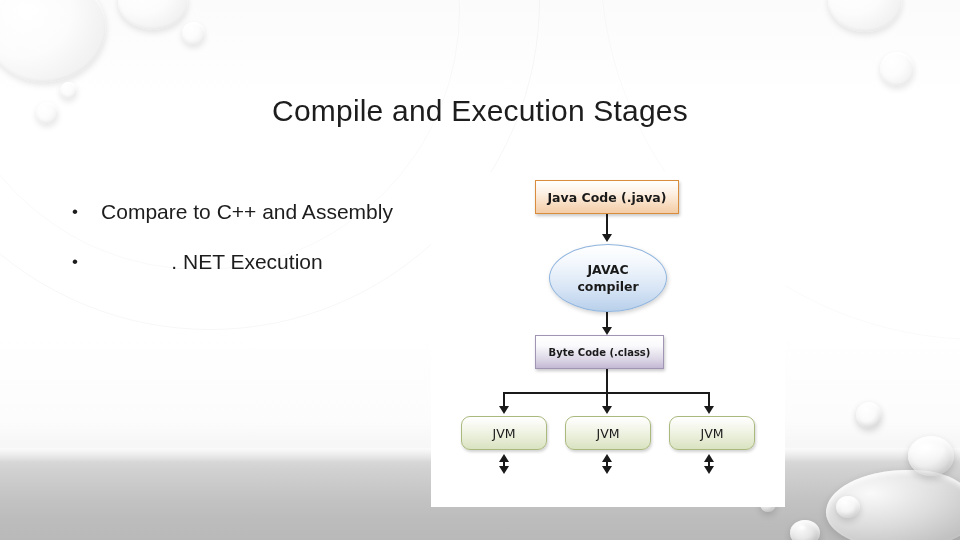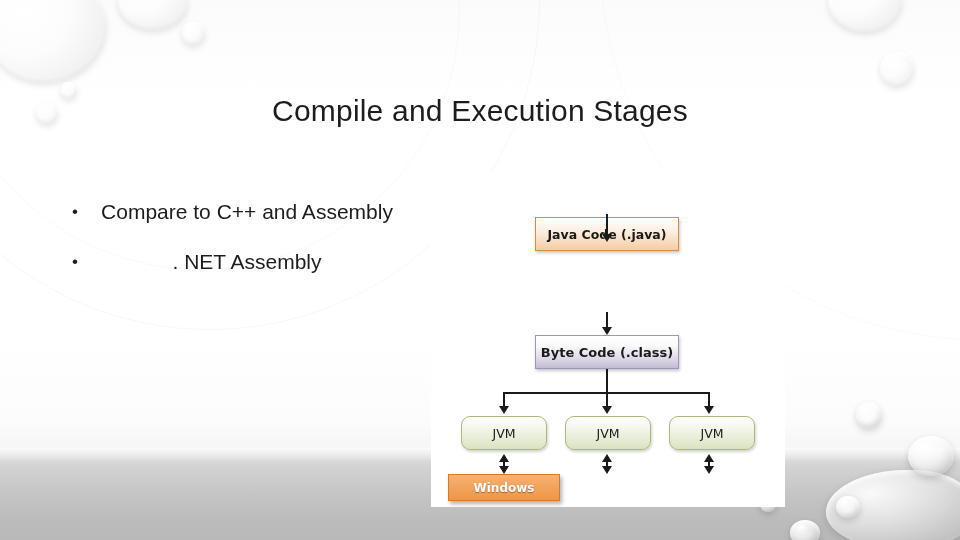--- a/index.html
+++ b/index.html
@@ -104,36 +104,35 @@
   .node { position:absolute; display:flex; align-items:center; justify-content:center;
           text-align:center; font-family:"DejaVu Sans", sans-serif; color:#1a1a1a; }
 
   
   .box-java {
     left:104px; top:8px; width:144px; height:34px;
     font-size:12.5px; font-weight:700;
     background: linear-gradient(180deg, #ffffff 0%, #fdf0e3 38%, #f7d9bb 78%, #f3cda6 100%);
     border:1px solid #d98c3c;
     box-shadow: 1px 2px 3px rgba(0,0,0,0.22);
-    margin-top: 37px;
   }
   
   .ell-javac {
     left:118px; top:72px; width:118px; height:68px;
     border-radius:50%;
     flex-direction:column; line-height:17px;
     font-size:12.5px; font-weight:700;
     background: linear-gradient(180deg, #ffffff 0%, #f4f8fd 26%, #dbe7f6 62%, #c3d7ef 88%, #b9d0ea 100%);
     border:1px solid #8fb4dd;
     box-shadow: 1px 2px 4px rgba(0,0,0,0.18);
   }
   
   .box-byte {
-    left:104px; top:163px; width:144px; height:34px;
-    font-size:13px; font-weight:700;
+    left:104px; top:163px; width:129px; height:34px;
+    font-size:10px; font-weight:700;
     background: linear-gradient(180deg, #ffffff 0%, #fafafc 30%, #ddd7e6 72%, #c4b9d4 100%);
     border:1px solid #a095b4;
     box-shadow: 1px 2px 3px rgba(0,0,0,0.22);
   }
   
   .box-jvm {
     top:244px; width:86px; height:34px;
     font-size:12.5px; font-weight:400;
     border-radius:9px;
     background: linear-gradient(180deg, #ffffff 0%, #f6f8ef 28%, #e6ecd4 70%, #d9e2c1 100%);
@@ -194,31 +193,35 @@
 
   <div id="title">Compile and Execution Stages</div>
 
   <div id="bullets">
     <div class="bullet">
       <span class="mark">•</span>
       <span class="btxt">Compare to C++ and Assembly</span>
     </div>
     <div class="bullet">
       <span class="mark">•</span>
-      <span class="btxt">. NET Assembly</span>
+      <span class="btxt">. NET Execution</span>
     </div>
   </div>
 
   <div id="diagram">
 
     <div class="node box-java">Java Code (.java)</div>
 
     <div class="conn vline" style="left:175px; top:42px; height:22px;"></div>
     <div class="arrowdn" style="left:171px; top:62px;"></div>
 
+    <div class="node ell-javac">
+      <span>JAVAC</span>
+      <span>compiler</span>
+    </div>
 
     <div class="conn vline" style="left:175px; top:140px; height:17px;"></div>
     <div class="arrowdn" style="left:171px; top:155px;"></div>
 
     <div class="node box-byte">Byte Code (.class)</div>
 
     <div class="conn vline" style="left:175px; top:197px; height:24px;"></div>
     <div class="conn hline" style="left:72px;  top:220px; width:207px;"></div>
     <div class="conn vline" style="left:72px;  top:220px; height:16px;"></div>
     <div class="conn vline" style="left:175px; top:220px; height:16px;"></div>
@@ -236,16 +239,15 @@
     <div class="arrowdn" style="left:68px;  top:294px;"></div>
 
     <div class="arrowup" style="left:171px; top:282px;"></div>
     <div class="conn vline" style="left:175px; top:288px; height:8px;"></div>
     <div class="arrowdn" style="left:171px; top:294px;"></div>
 
     <div class="arrowup" style="left:273px; top:282px;"></div>
     <div class="conn vline" style="left:277px; top:288px; height:8px;"></div>
     <div class="arrowdn" style="left:273px; top:294px;"></div>
 
-    <div class="node box-os os1">Windows</div>
 
   </div>
 </div>
 
 </body></html>

